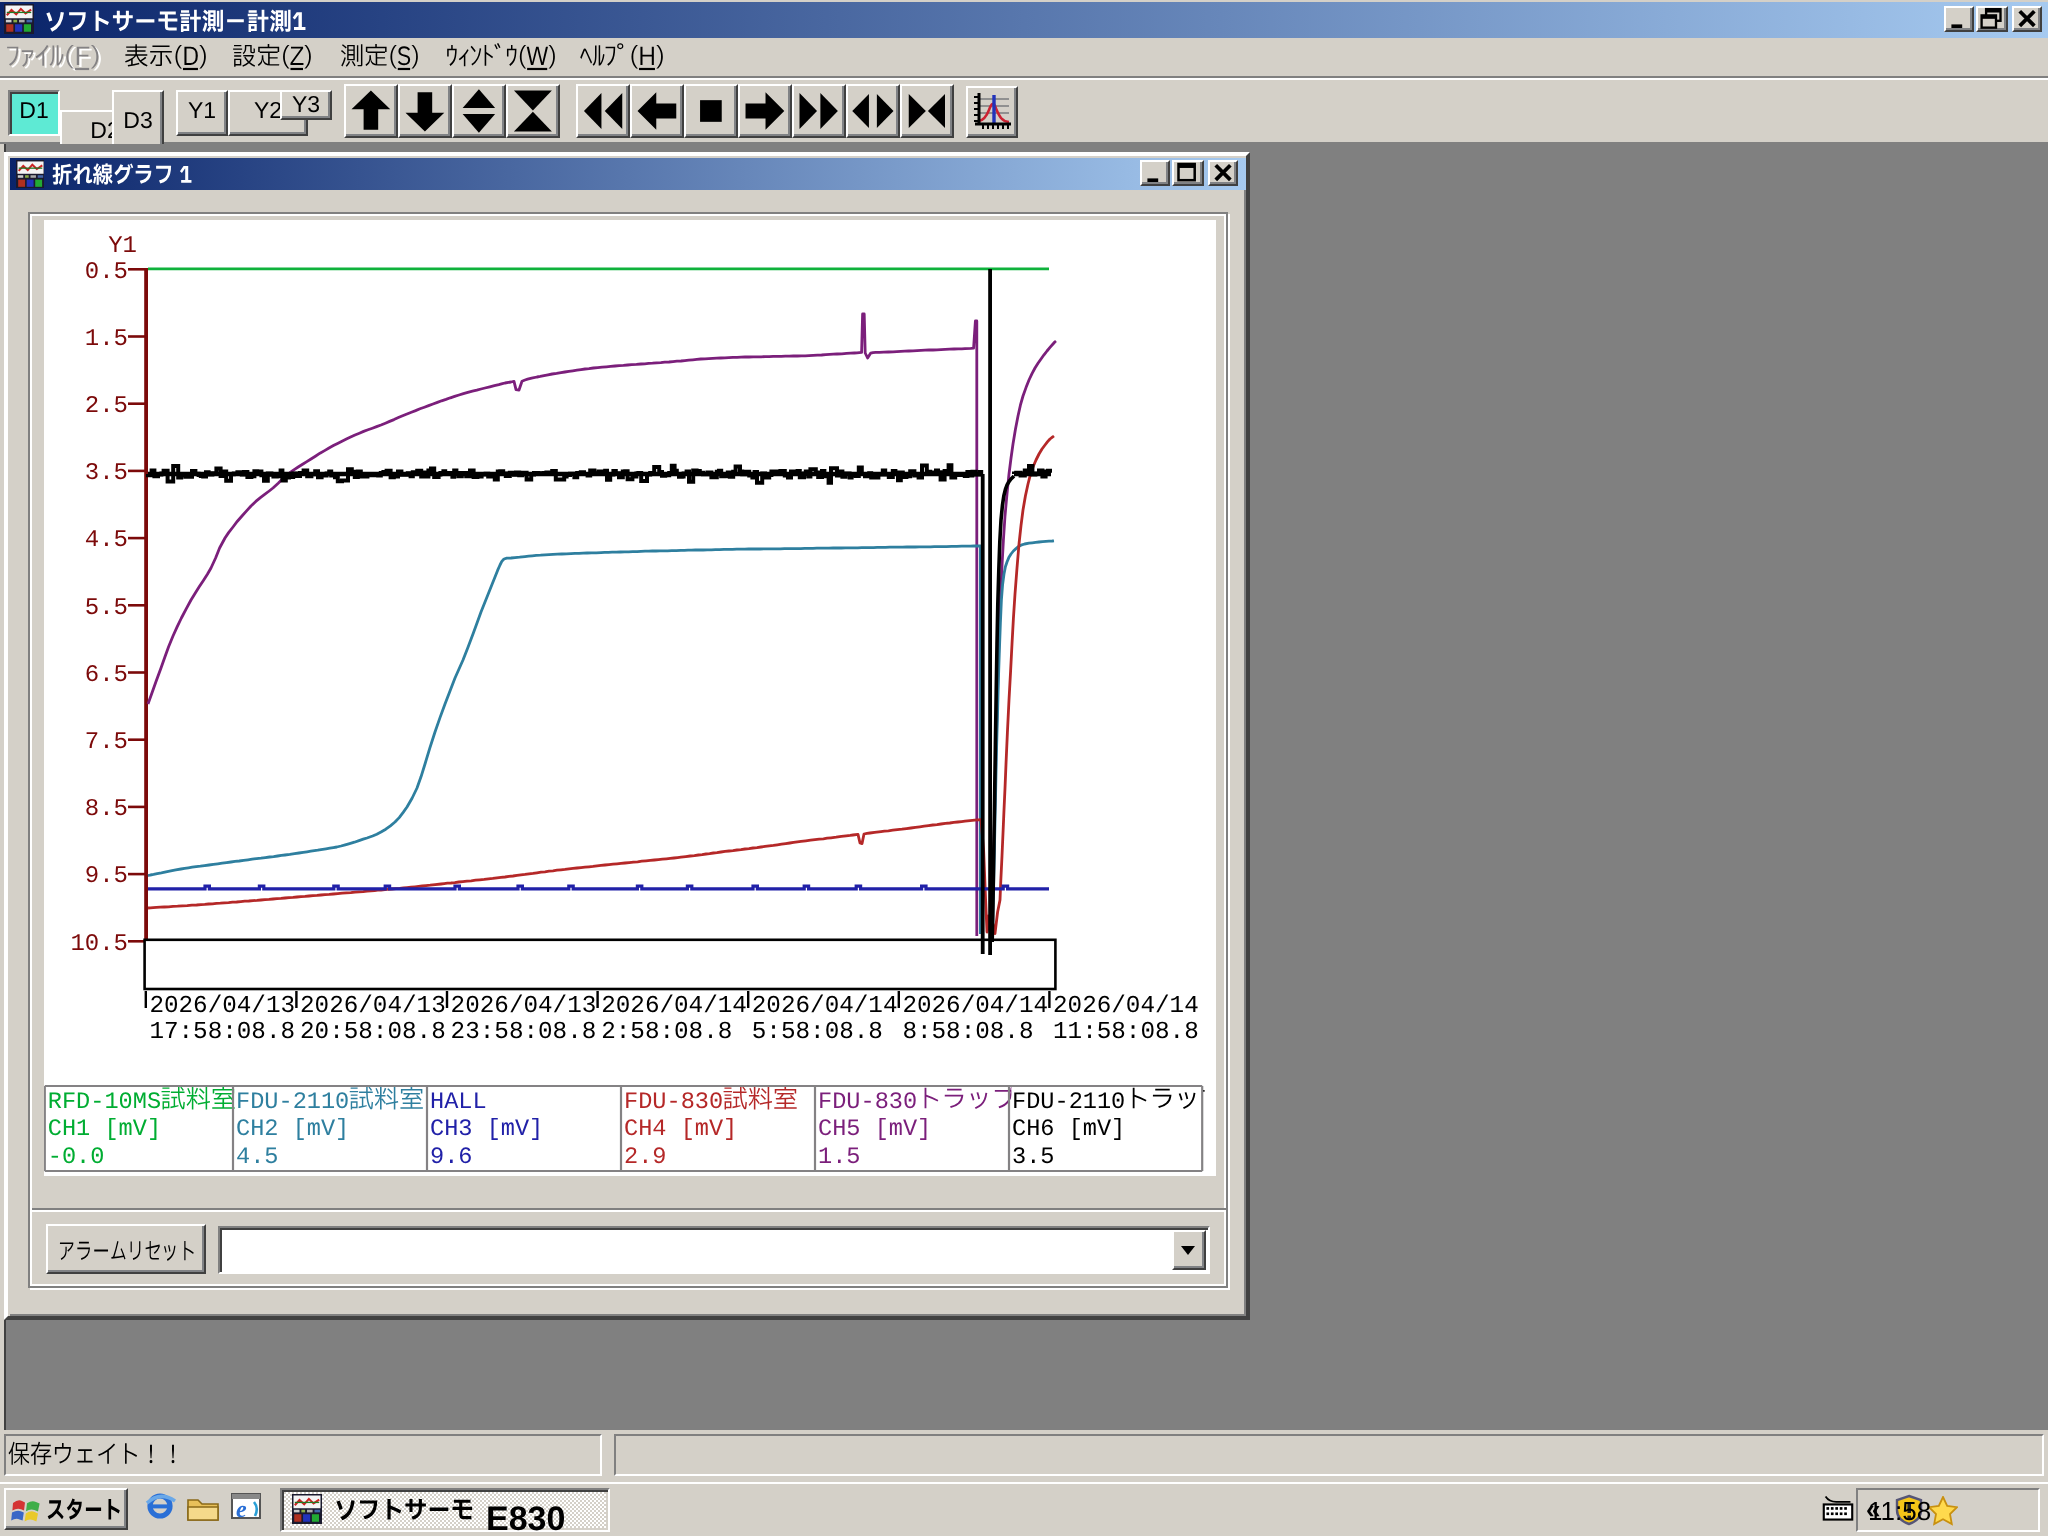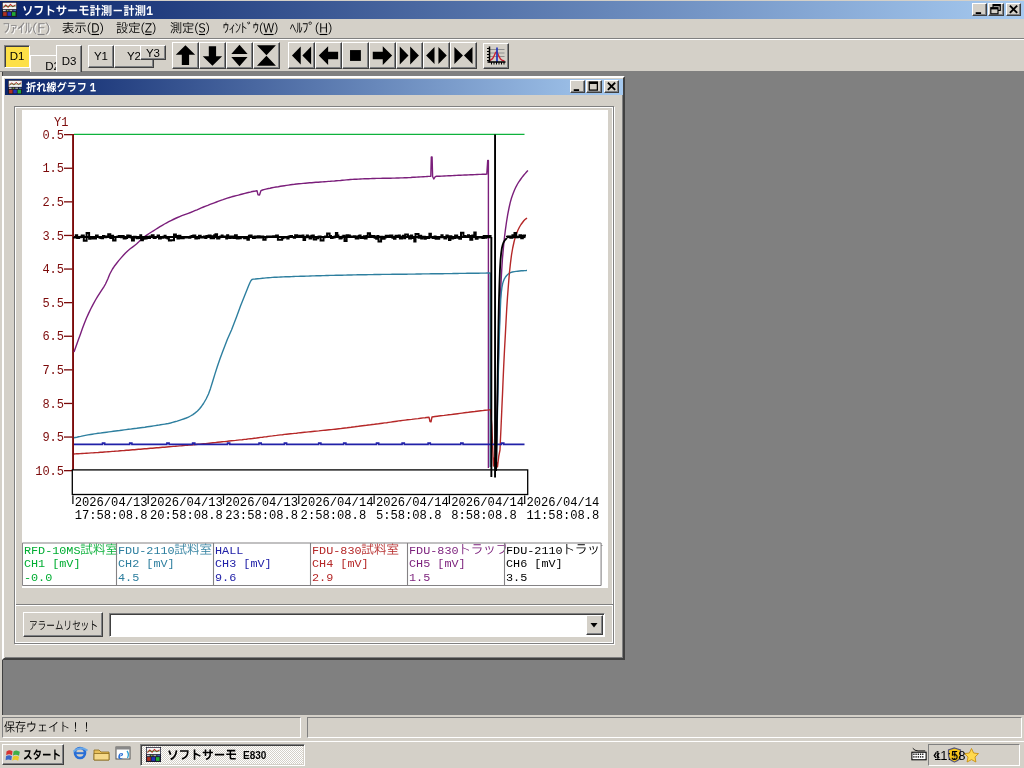--- a/index.html
+++ b/index.html
@@ -1,19 +1,19 @@
 <!DOCTYPE html>
 <html><head><meta charset="utf-8"><style>
 * { margin:0; padding:0; box-sizing:border-box; }
 html,body { width:1024px; height:768px; overflow:hidden; background:#808080; font-family:"Liberation Sans",sans-serif; }
 .abs { position:absolute; }
 .mono { font-family:"Liberation Mono",monospace; }
 .face { background:#d4d0c8; }
 .tbtn { position:absolute; background:#d4d0c8; border:1px solid; border-color:#ffffff #404040 #404040 #ffffff; box-shadow:inset -1px -1px 0 #808285; display:flex; align-items:center; justify-content:center; font-size:11.5px; color:#000; }
-.tbtn.sunk { border-color:#808080 #ffffff #ffffff #808080; box-shadow:inset 1px 1px 0 #404040; background:#fde047; }
+.tbtn.sunk { border-color:#808080 #ffffff #ffffff #808080; box-shadow:inset 1px 1px 0 #404040; background:#5eead4; }
 .winbtn { position:absolute; background:#d4d0c8; border:1px solid; border-color:#ffffff #404040 #404040 #ffffff; box-shadow:inset -1px -1px 0 #808285; display:flex; align-items:center; justify-content:center; }
 .sunkpanel { position:absolute; border:1px solid; border-color:#808080 #ffffff #ffffff #808080; }
 </style></head><body>
 <div class="abs" style="left:0;top:0;width:1024px;height:19px;background:#d4d0c8"></div>
 <div class="abs" style="left:0;top:1px;width:1024px;height:17.5px;background:linear-gradient(to right,#0a246a,#a6caf0)"></div>
 <svg style="position:absolute;left:2px;top:2px" width="15" height="15" viewBox="0 0 16 16">
     <rect x="0" y="0" width="16" height="16" fill="#1a1a2e"></rect>
     <rect x="0.8" y="0.8" width="14.4" height="6.8" fill="#f4f4f4"></rect>
     <polyline points="1.5,6 4,3.2 6.5,5.5 9,2.6 11.5,5 14.5,3" stroke="#cc2222" stroke-width="1.1" fill="none"></polyline>
     <line x1="1.5" y1="4.5" x2="14.5" y2="4.5" stroke="#227722" stroke-width="0.7"></line>
@@ -427,21 +427,21 @@
     <rect x="12" y="8.4" width="3" height="1.4" fill="#4466aa"></rect>
     <rect x="1.2" y="10.8" width="3.8" height="4" fill="#b03020"></rect>
     <rect x="5.9" y="10.8" width="3.8" height="4" fill="#2233bb"></rect>
     <rect x="10.6" y="10.8" width="3.8" height="4" fill="#22aa33"></rect>
   </svg>
 <svg style="position:absolute;left:167px;top:746.2px;overflow:visible" width="70.0" height="17.0" viewBox="0 0 73.78 16.97" preserveAspectRatio="none">
     <g transform="translate(0,13.28)">
       <path d="M3.38 -0.72Q5.20 -1.47 6.37 -2.55Q7.53 -3.64 8.19 -5.23Q8.84 -6.83 9.11 -9.12L10.88 -8.86Q10.47 -5.17 8.94 -2.83Q7.41 -0.48 4.42 0.84L3.38 -0.72ZM2.84 -4.28Q2.22 -6.61 1.27 -8.36L2.94 -9.09Q3.44 -8.12 3.87 -7.02Q4.30 -5.91 4.56 -4.86L2.84 -4.28ZM22.78 -9.09Q22.80 -6.44 22.15 -4.55Q21.50 -2.66 20.05 -1.43Q18.61 -0.20 16.23 0.38L15.47 -1.22Q17.41 -1.67 18.58 -2.48Q19.75 -3.30 20.32 -4.52Q20.89 -5.73 21.03 -7.50L13.72 -7.50L13.72 -9.09L22.78 -9.09ZM34.72 -2.52Q33.52 -3.17 32.19 -3.74Q30.86 -4.31 29.86 -4.67L29.86 0.48L28.16 0.48L28.16 -9.78L29.86 -9.78L29.86 -6.48Q31.00 -6.08 32.53 -5.41Q34.06 -4.75 35.47 -4.02L34.72 -2.52ZM48.45 -7.58L48.45 -6.03L46.33 -6.03L46.33 -5.59Q46.33 -3.81 45.82 -2.62Q45.31 -1.42 44.27 -0.65Q43.22 0.12 41.53 0.61L40.80 -0.92Q42.33 -1.36 43.16 -1.91Q43.98 -2.47 44.34 -3.33Q44.69 -4.19 44.69 -5.58L44.69 -6.03L41.39 -6.03L41.39 -3.27L39.75 -3.27L39.75 -6.03L37.62 -6.03L37.62 -7.58L39.75 -7.58L39.75 -9.78L41.39 -9.78L41.39 -7.58L44.69 -7.58L44.69 -9.83L46.33 -9.83L46.33 -7.58L48.45 -7.58ZM60.25 -3.81L50.42 -3.81L50.42 -5.53L60.25 -5.53L60.25 -3.81ZM72.80 -4.30L67.61 -4.30L67.61 -2.05Q67.61 -1.62 67.78 -1.45Q67.95 -1.28 68.33 -1.28L72.42 -1.28L72.42 0.28L68.44 0.28Q67.52 0.28 66.98 0.06Q66.45 -0.16 66.22 -0.66Q65.98 -1.16 65.98 -2.03L65.98 -4.30L62.47 -4.30L62.47 -5.86L65.98 -5.86L65.98 -7.88L63.20 -7.88L63.20 -9.44L71.94 -9.44L71.94 -7.88L67.61 -7.88L67.61 -5.86L72.80 -5.86L72.80 -4.30Z" fill="#000000"></path>
     </g>
   </svg>
-<div class="abs" style="left:243px;top:749.5px;font-weight:bold;font-size:10px;color:#000">E830</div>
+<div class="abs" style="left:243px;top:749.5px;font-weight:bold;font-size:17px;color:#000">E830</div>
 <svg class="abs" style="left:911px;top:747px" width="16" height="14" viewBox="0 0 18 15">
     <path d="M2,1 Q4,4 8,4 L16,4" stroke="#000" stroke-width="1" fill="none"></path>
     <rect x="1" y="5.5" width="16" height="8.5" fill="#fff" stroke="#000" stroke-width="1.2"></rect>
     <g fill="#000">
       <rect x="2.5" y="7" width="1.5" height="1.5"></rect>
       <rect x="5" y="7" width="1.5" height="1.5"></rect>
       <rect x="7.5" y="7" width="1.5" height="1.5"></rect>
       <rect x="10" y="7" width="1.5" height="1.5"></rect>
       <rect x="12.5" y="7" width="1.5" height="1.5"></rect>
       <rect x="2.5" y="10" width="1.5" height="1.5"></rect>

